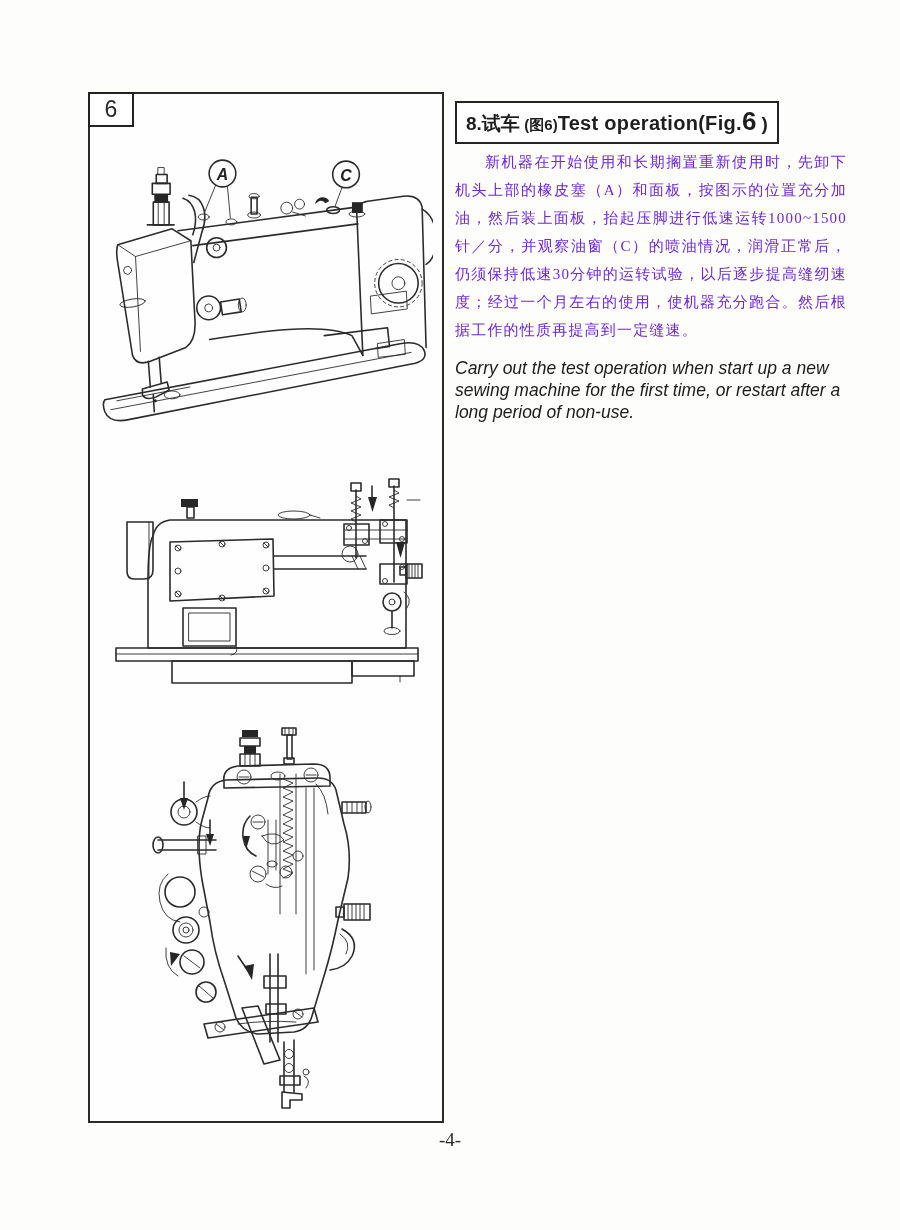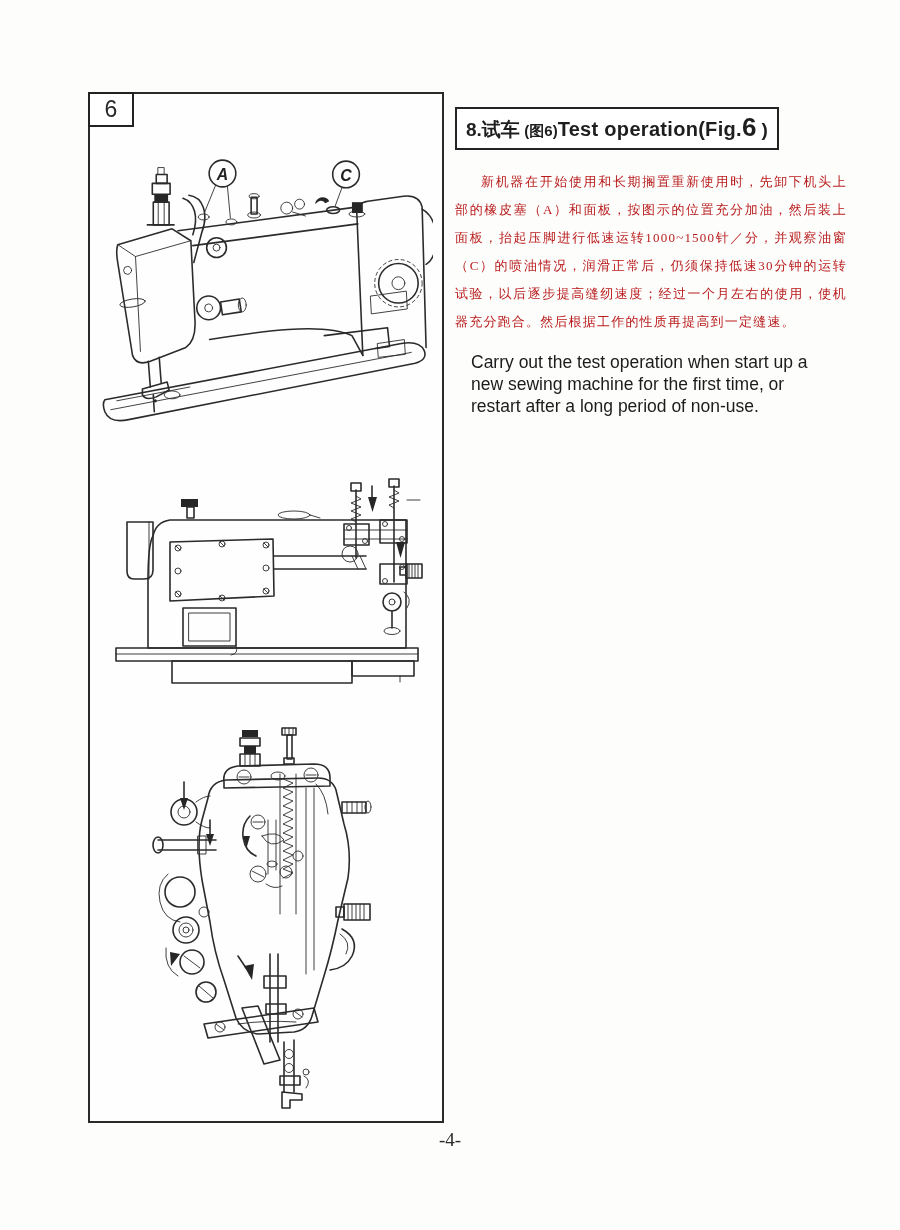--- a/index.html
+++ b/index.html
@@ -35,49 +35,49 @@
   .s { fill:none; stroke:#2b2b2b; stroke-width:1.6; stroke-linecap:round; stroke-linejoin:round; }
   .t { fill:none; stroke:#2b2b2b; stroke-width:0.9; stroke-linecap:round; stroke-linejoin:round; }
   .f { fill:#262626; stroke:none; }
   text.lbl {
     font-family:"Liberation Sans", sans-serif;
     font-style:italic; font-weight:bold; font-size:16px;
     fill:#222; text-anchor:middle; dominant-baseline:central;
   }
 
   
-  .text-col { position:absolute; left:455px; top:107px; width:392px; }
+  .text-col { position:absolute; left:455px; top:101px; width:392px; }
   .title-box {
     display:inline-block;
     border:2px solid #242424;
     padding:3px 9px 5px 9px;
     white-space:nowrap;
     font-weight:bold;
     background:#fff;
   }
   .t-cn  { font-size:19px; }
   .t-fig { font-size:15px; }
   .t-en  { font-size:20px; letter-spacing:0.3px; }
   .t-num { font-size:26px; }
   .t-close { font-size:19px; }
 
   .cn-text {
-    margin-top:18px;
+    margin-top:4px;
     font-family:"Liberation Serif", serif;
-    font-size:13px; line-height:28px;
+    font-size:15px; line-height:28px;
     text-align:justify; text-indent:2em;
     letter-spacing:1.2px;
-    color:#b91c1c;
+    color:#6d28d9;
   }
   .en-text {
     margin-top:14px;
     font-size:17.5px; line-height:21.8px;
     color:#1c1c1c;
   }
-  .en-text p { margin:16px; }
+  .en-text p { margin:0;font-style:italic; }
 
   
   .page-number {
     position:absolute; left:0; top:1129px; width:100%;
     text-align:center;
     font-family:"Liberation Serif", serif;
     font-size:19px; color:#2a2a2a;
   }
 </style>
 </head>

